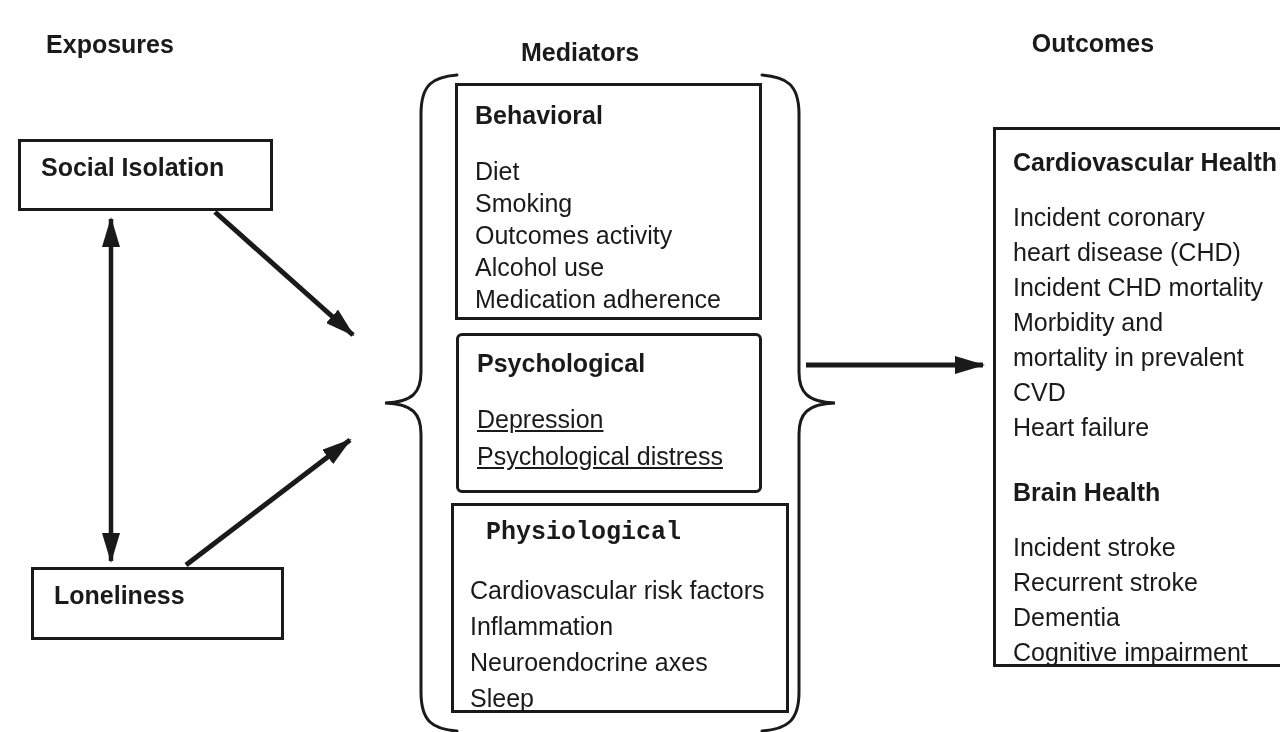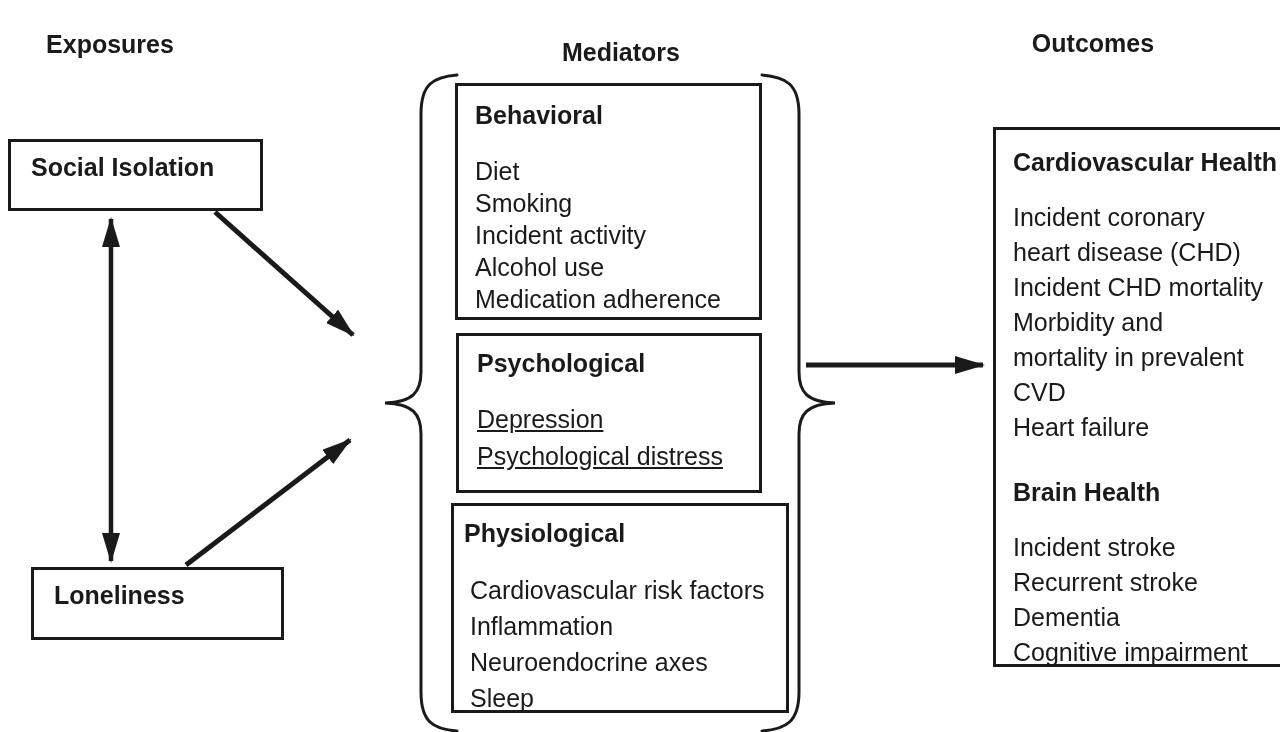--- a/index.html
+++ b/index.html
@@ -42,21 +42,21 @@
   
   #social-isolation-box .box-title { margin: 10px 0 0 20px; }
   #loneliness-box .box-title { margin: 10px 0 0 20px; }
   
   #behavioral-box .box-title { margin: 14px 0 0 17px; }
   #behavioral-box .box-list { margin: 25px 0 0 17px; }
   #behavioral-box .box-line { line-height: 32px; }
   #psychological-box .box-title { margin: 12px 0 0 18px; }
   #psychological-box .box-list { margin: 23px 0 0 18px; }
   #psychological-box .box-line { line-height: 37px; text-decoration: underline; }
-  #physiological-box .box-title { margin: 12px 0 0 10px; }
+  #physiological-box .box-title { margin: 12px 0 0 32px; font-family: Liberation Mono, monospace; }
   #physiological-box .box-list { margin: 24px 0 0 16px; }
   #physiological-box .box-line { line-height: 36px; }
   
   #outcomes-box .section { margin-left: 17px; }
   #outcomes-box .box-title { margin-top: 17px; }
   #outcomes-box .box-list { margin-top: 23px; }
   #outcomes-box .box-line { line-height: 35px; }
   #outcomes-box .section-brain .box-title { margin-top: 32px; }
   svg.overlay {
     position: absolute;
@@ -85,43 +85,43 @@
     <line x1="806" y1="365" x2="983" y2="365" stroke="#1a1a1a" stroke-width="5" marker-end="url(#ah)"></line>
 
     <path d="M457,75 C433,77 421,84 421,114 L421,372 C421,392 413,402 385,403
              C413,404 421,414 421,434 L421,692 C421,722 433,729 457,731" fill="none" stroke="#1a1a1a" stroke-width="3" stroke-linecap="round"></path>
 
     <path d="M762,75 C786,77 799,84 799,114 L799,372 C799,392 807,402 835,403
              C807,404 799,414 799,434 L799,692 C799,722 786,729 762,731" fill="none" stroke="#1a1a1a" stroke-width="3" stroke-linecap="round"></path>
   </svg>
 
   <div class="col-heading" style="left:10px; top:31px;">Exposures</div>
-  <div class="col-heading" style="left:480px; top:39px;text-align:right;">Mediators</div>
+  <div class="col-heading" style="left:480px; top:39px;">Mediators</div>
   <div class="col-heading" style="left:993px; top:30px;">Outcomes</div>
 
-  <div class="dbox" id="social-isolation-box" style="left:8px; top:139px; width:255px; height:72px;">
+  <div class="dbox" id="social-isolation-box" style="left:18px; top:139px; width:255px; height:72px;">
     <div class="box-title">Social Isolation</div>
   </div>
 
   <div class="dbox" id="loneliness-box" style="left:31px; top:567px; width:253px; height:73px;">
     <div class="box-title">Loneliness</div>
   </div>
 
   <div class="dbox" id="behavioral-box" style="left:455px; top:83px; width:307px; height:237px;">
     <div class="box-title">Behavioral</div>
     <div class="box-list">
       <div class="box-line">Diet</div>
       <div class="box-line">Smoking</div>
-      <div class="box-line">Incident activity</div>
+      <div class="box-line">Outcomes activity</div>
       <div class="box-line">Alcohol use</div>
       <div class="box-line">Medication adherence</div>
     </div>
   </div>
 
-  <div class="dbox" id="psychological-box" style="left:456px; top:333px; width:306px; height:160px;">
+  <div class="dbox" id="psychological-box" style="left:456px; top:333px; width:306px; height:160px;border-radius:6px;">
     <div class="box-title">Psychological</div>
     <div class="box-list">
       <div class="box-line">Depression</div>
       <div class="box-line">Psychological distress</div>
     </div>
   </div>
 
   <div class="dbox" id="physiological-box" style="left:451px; top:503px; width:338px; height:210px;">
     <div class="box-title">Physiological</div>
     <div class="box-list">

